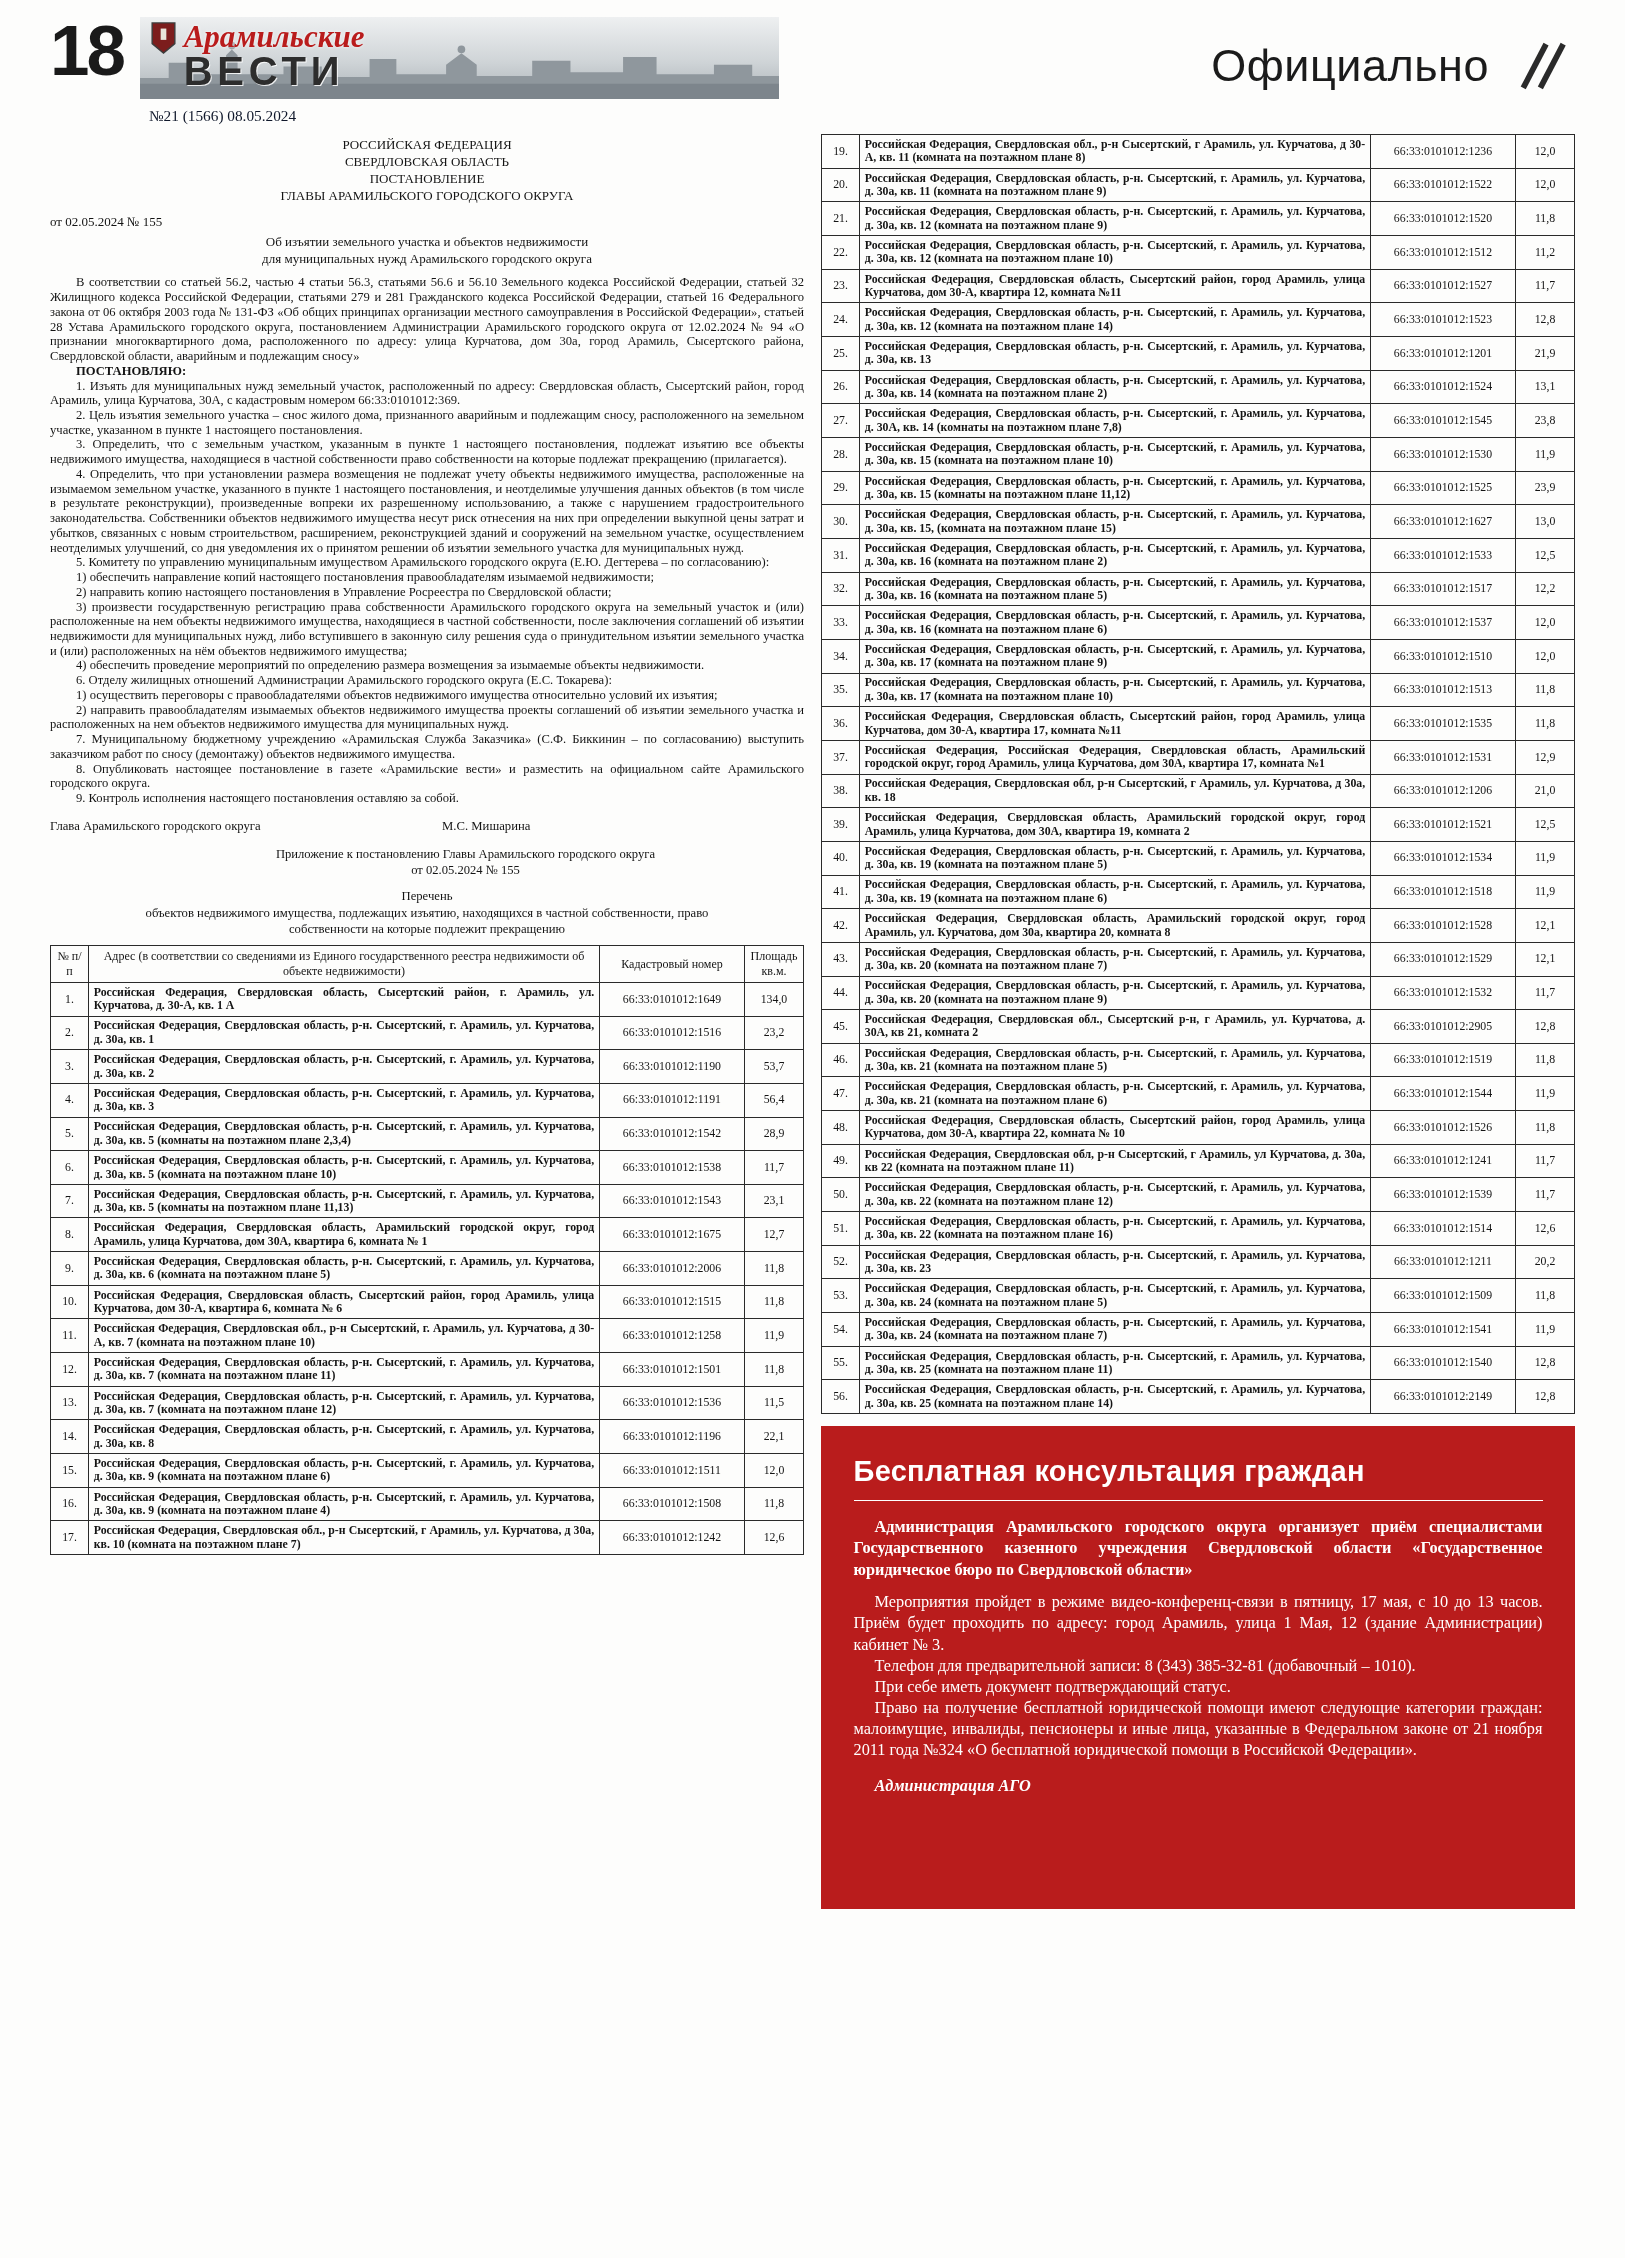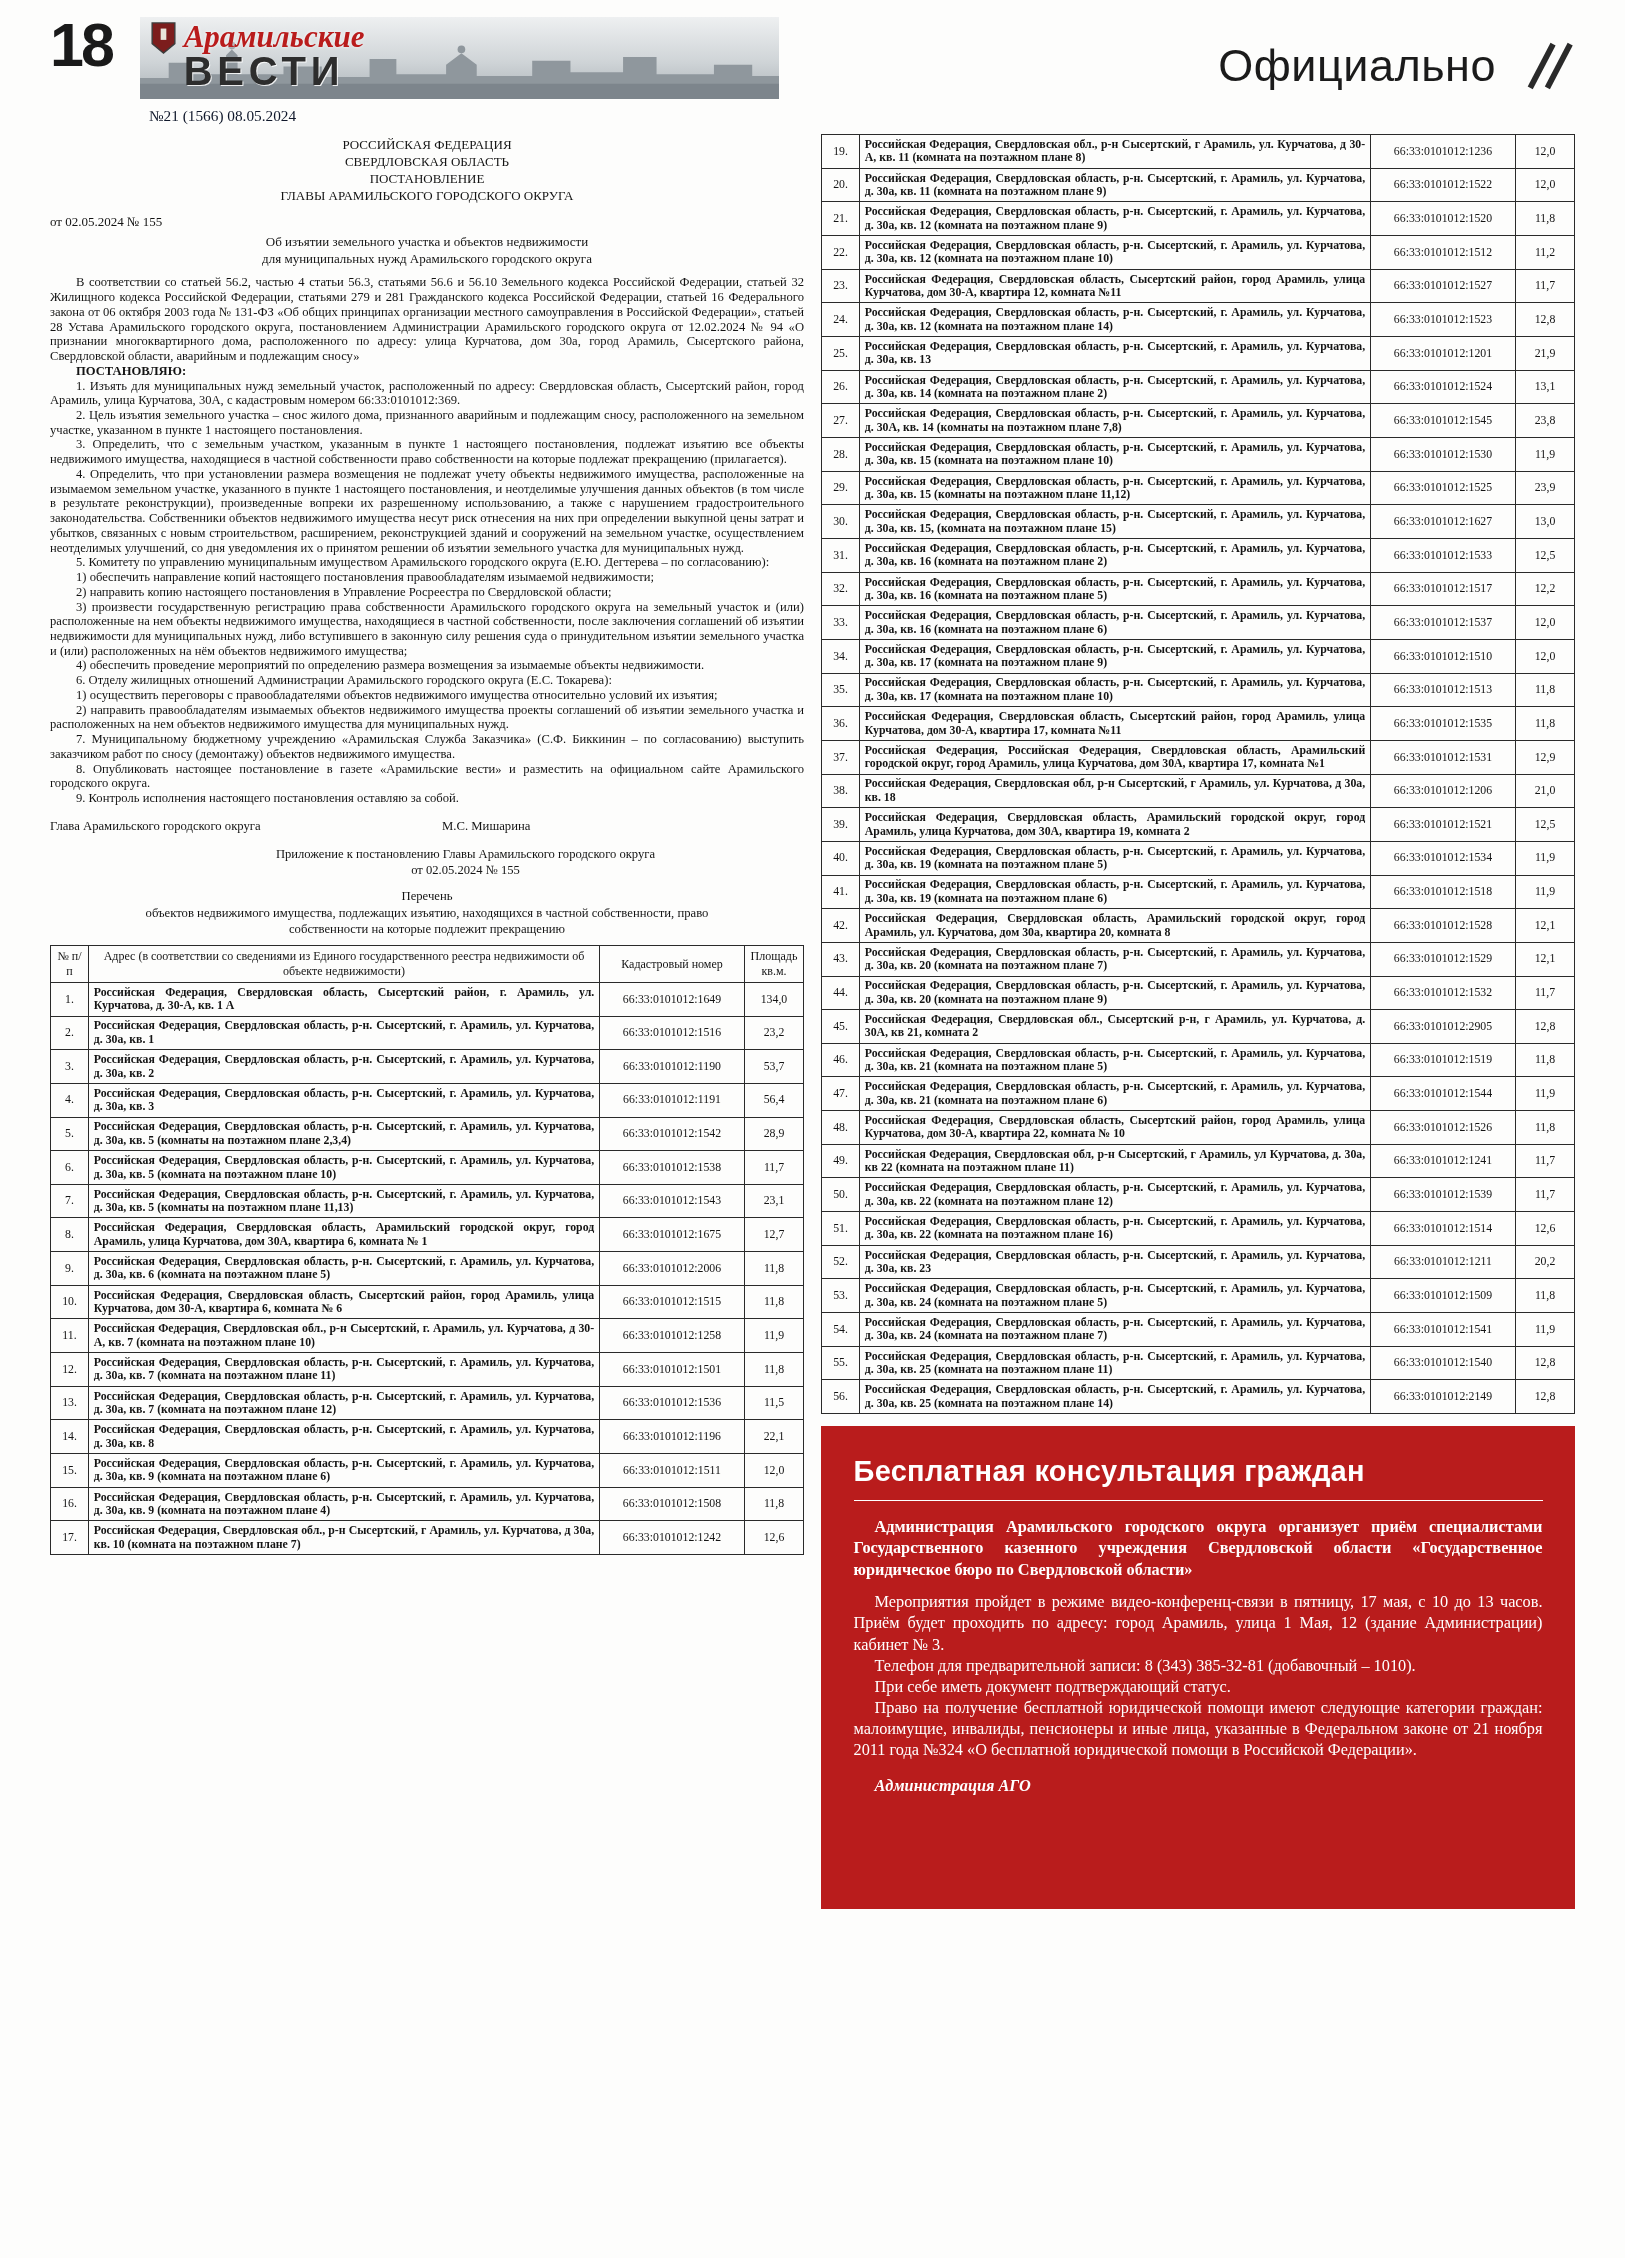--- a/index.html
+++ b/index.html
@@ -2,30 +2,30 @@
 <html><head>
 <meta charset="utf-8">
 <style>
   * { margin:0; padding:0; box-sizing:border-box; }
   html,body { width:1626px; height:2259px; overflow:hidden; }
   body { background:#fdfdfc; color:#141414; font-family:"Liberation Serif", serif; }
   .page { width:1626px; height:2259px; padding:15.3px 50px 17px 50px; position:relative; }
 
   
   .masthead { position:relative; height:115px; margin-bottom:3.8px; }
-  .page-num { position:absolute; left:0; top:0; font-family:"Liberation Sans",sans-serif; font-weight:bold; font-size:61px; line-height:1; letter-spacing:-2.9px; color:#1a1a1a; }
+  .page-num { position:absolute; left:0; top:0; font-family:"Liberation Sans",sans-serif; font-weight:bold; font-size:71px; line-height:1; letter-spacing:-2.9px; color:#1a1a1a; }
   .photo-strip { position:absolute; left:90px; top:1.9px; width:639px; height:82px; background:linear-gradient(180deg,#eef0f1 0%,#cfd4d7 55%,#aab1b6 100%); }
   .photo-strip svg { display:block; width:100%; height:100%; }
   .logo { position:absolute; left:99px; top:5.7px; z-index:2; }
   .logo-row { display:flex; align-items:flex-start; gap:5.7px; }
   .emblem svg { display:block; }
   .brand-top { font-style:italic; font-weight:bold; font-size:31px; color:#b91c1c; text-shadow:0 0 3.8px rgba(255,255,255,.9); line-height:1; }
   .brand-bottom { font-family:"Liberation Sans",sans-serif; font-weight:bold; font-size:40px; letter-spacing:4.8px; color:#2d2d2d; line-height:.95; text-shadow:1px 1px 0 rgba(255,255,255,.85); }
   .issue { position:absolute; left:99px; top:92px; font-size:15.3px; color:#0f172a; }
-  .section-head { position:absolute; right:2px; top:25px; display:flex; align-items:center; gap:19px; }
+  .section-head { position:absolute; right:9px; top:25px; display:flex; align-items:center; gap:19px; }
   .section-title { font-family:"Liberation Sans",sans-serif; font-size:45px; color:#1b1b1b; letter-spacing:0.5px; }
 
   
   .columns { display:flex; gap:17px; align-items:flex-start; }
   .col { width:754px; }
 
   
   .doc-head { text-align:center; font-size:13px; line-height:1.32; margin-top:1.9px; }
   .doc-date { font-size:13px; margin:9.6px 0 3.8px 0; }
   .doc-subject { text-align:center; font-size:13px; line-height:1.3; margin-bottom:7.6px; }

